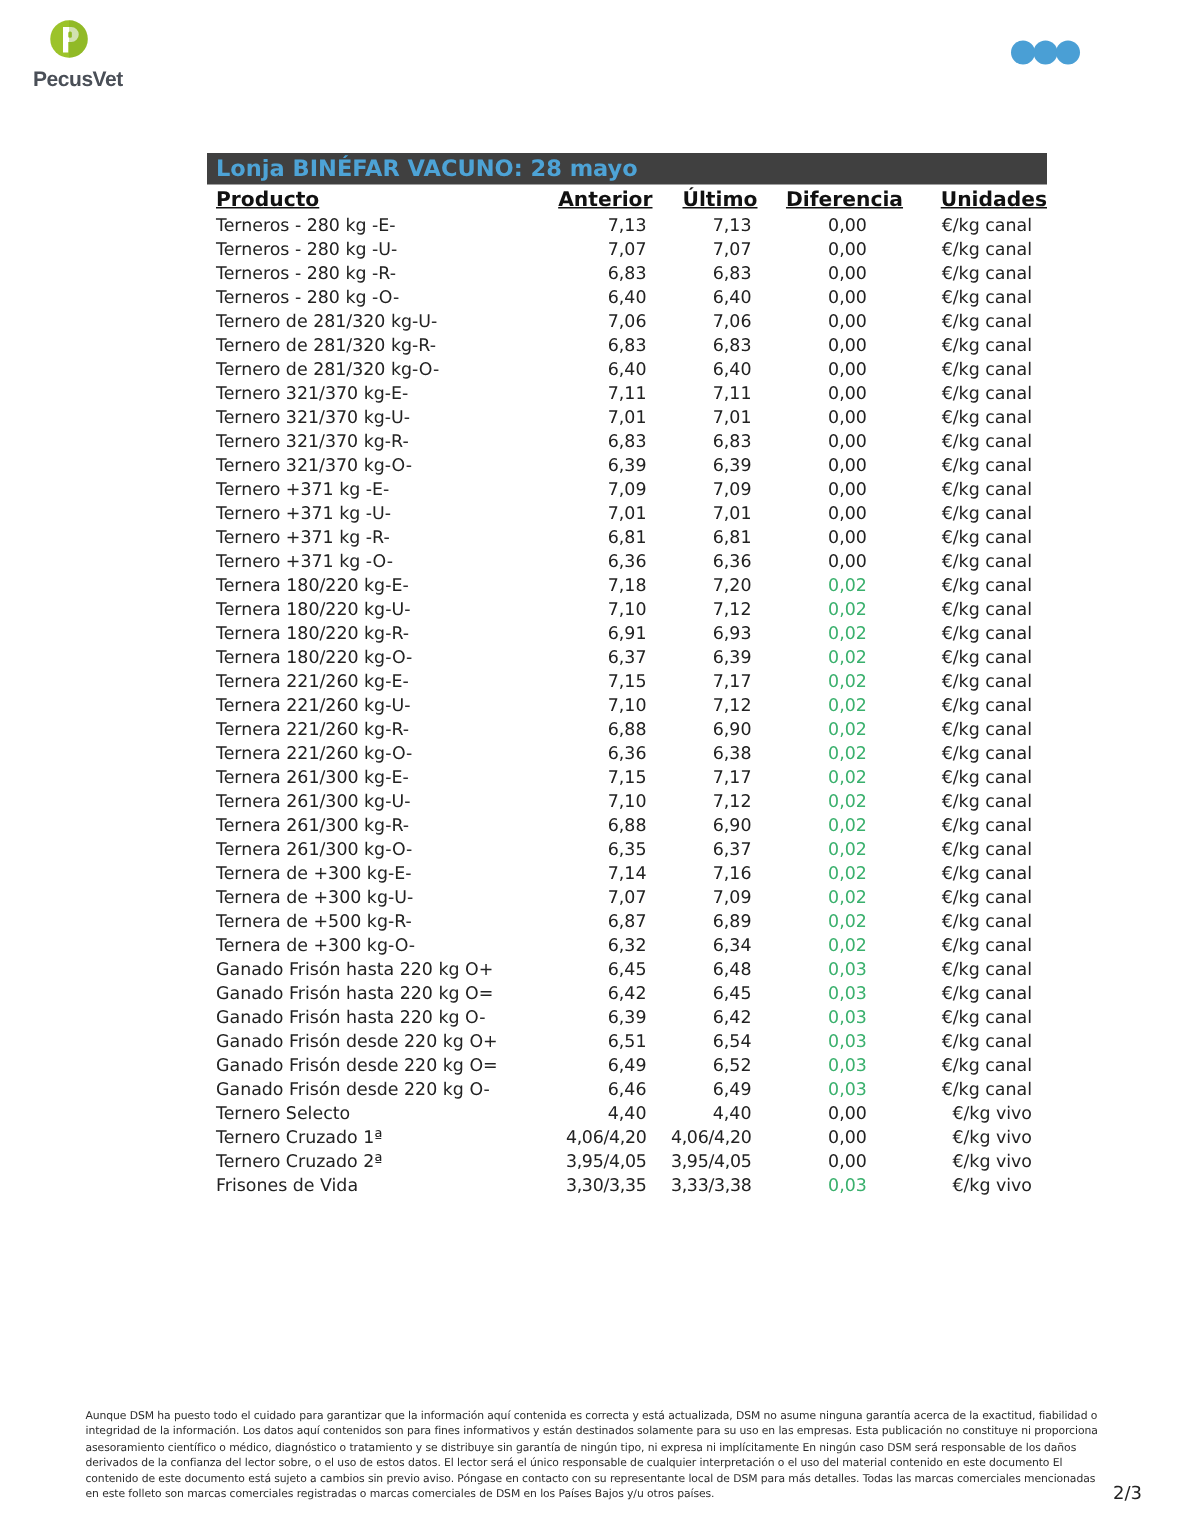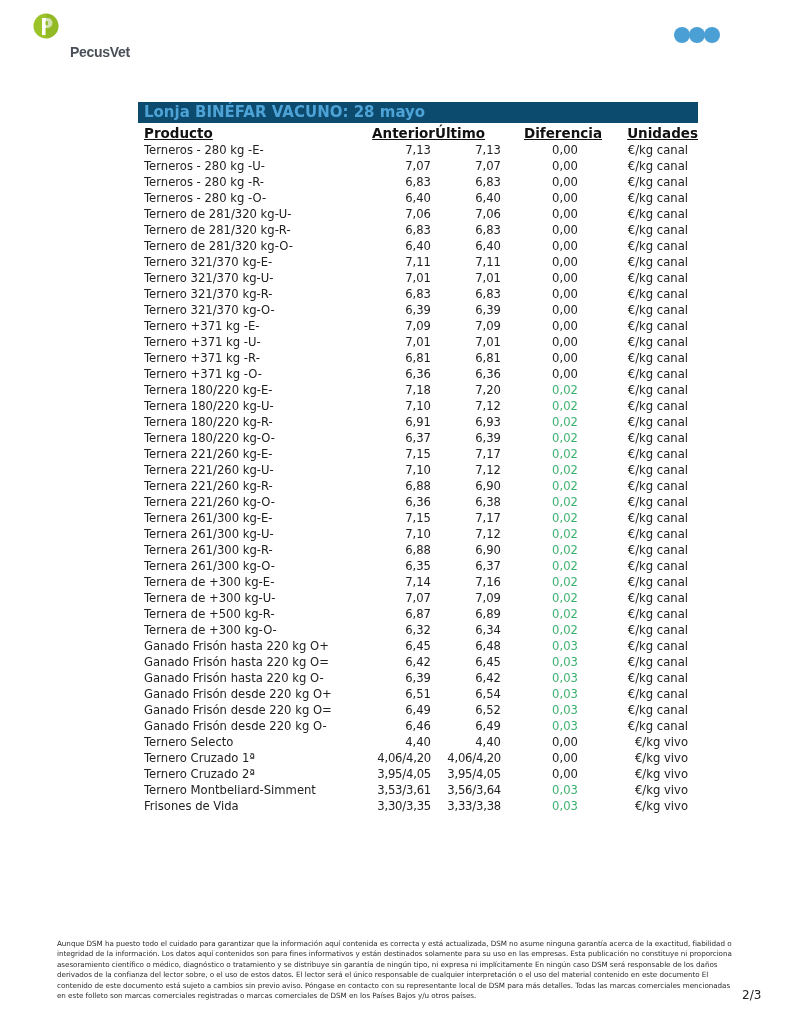--- a/index.html
+++ b/index.html
@@ -4,46 +4,46 @@
   <style>
     html, body { margin: 0; padding: 0; background: #ffffff; }
     body {
       width: 791px; height: 1024px; position: relative; overflow: hidden;
       font-family: "DejaVu Sans", sans-serif; color: #1a1a1a;
     }
     .logo { position: absolute; left: 22px; top: 10px; width: 60px; height: 52px; }
     .logo-mark { position: absolute; left: 10px; top: 2px; width: 28px; height: 28px; }
     .logo-text {
       position: absolute; left: 0; top: 34px; font-family: "Liberation Sans", sans-serif;
-      font-weight: bold; font-size: 14px; color: #4a4f57; letter-spacing: -0.3px; white-space: nowrap; margin-left: 48px;
+      font-weight: bold; font-size: 14px; color: #4a4f57; letter-spacing: -0.3px; white-space: nowrap;
     }
     .dsm-dots { position: absolute; left: 673px; top: 26px; width: 48px; height: 18px; }
 
     .report { position: absolute; left: 138px; top: 102px; width: 560px; }
     .title-bar {
-      background: #0c4a6e; height: 21px; line-height: 21px; padding-left: 6px;
+      background: #404040; height: 21px; line-height: 21px; padding-left: 6px;
       color: #4da3d6; font-size: 15px; font-weight: bold; white-space: nowrap;
     }
     table { border-collapse: collapse; width: 560px; table-layout: fixed; }
     th, td { padding: 0; white-space: nowrap; }
     th { font-size: 13.5px; font-weight: bold; height: 19px; color: #111; text-decoration: underline; }
     td { font-size: 11.6px; height: 16px; line-height: 16px; color: #222; }
     col.c-prod { width: 230px; }
     col.c-ant { width: 67px; }
     col.c-ult { width: 72px; }
     col.c-dif { width: 98px; }
     col.c-uni { width: 93px; }
     .prod { text-align: left; padding-left: 6px; }
     .ant { text-align: right; padding-right: 4px; }
     .ult { text-align: right; padding-right: 6px; }
     .dif { text-align: center; padding-left: 18px; }
     .uni { text-align: right; padding-right: 10px; }
     th.ant, th.ult, th.dif, th.uni { text-align: center; }
     th.ant { text-align: right; padding-right: 0; }
-    th.ult { text-align: left; padding-right: 2px; }
+    th.ult { text-align: right; padding-right: 2px; }
     th.dif { text-align: center; padding-left: 14px; }
     th.uni { text-align: right; padding-right: 0; }
     td.dif.up { color: #3ab06d; }
     td.range { letter-spacing: -0.2px; }
 
     .disclaimer {
       position: absolute; left: 57px; top: 939px; width: 676px;
       font-size: 7.2px; line-height: 10.4px; color: #2b2b2b; letter-spacing: -0.05px;
     }
     .page-num { position: absolute; left: 742px; top: 988px; font-size: 12px; color: #222; }
@@ -361,27 +361,20 @@
           <td class="uni">€/kg vivo</td>
         </tr>
         <tr>
           <td class="prod">Ternero Cruzado 2ª</td>
           <td class="ant range">3,95/4,05</td>
           <td class="ult range">3,95/4,05</td>
           <td class="dif">0,00</td>
           <td class="uni">€/kg vivo</td>
         </tr>
         <tr>
-          <td class="prod">Ternero Montbeliard-Simment</td>
-          <td class="ant range">3,53/3,61</td>
-          <td class="ult range">3,56/3,64</td>
-          <td class="dif up">0,03</td>
-          <td class="uni">€/kg vivo</td>
-        </tr>
-        <tr>
           <td class="prod">Frisones de Vida</td>
           <td class="ant range">3,30/3,35</td>
           <td class="ult range">3,33/3,38</td>
           <td class="dif up">0,03</td>
           <td class="uni">€/kg vivo</td>
         </tr>
       </tbody>
   </table>
 </div>
 

